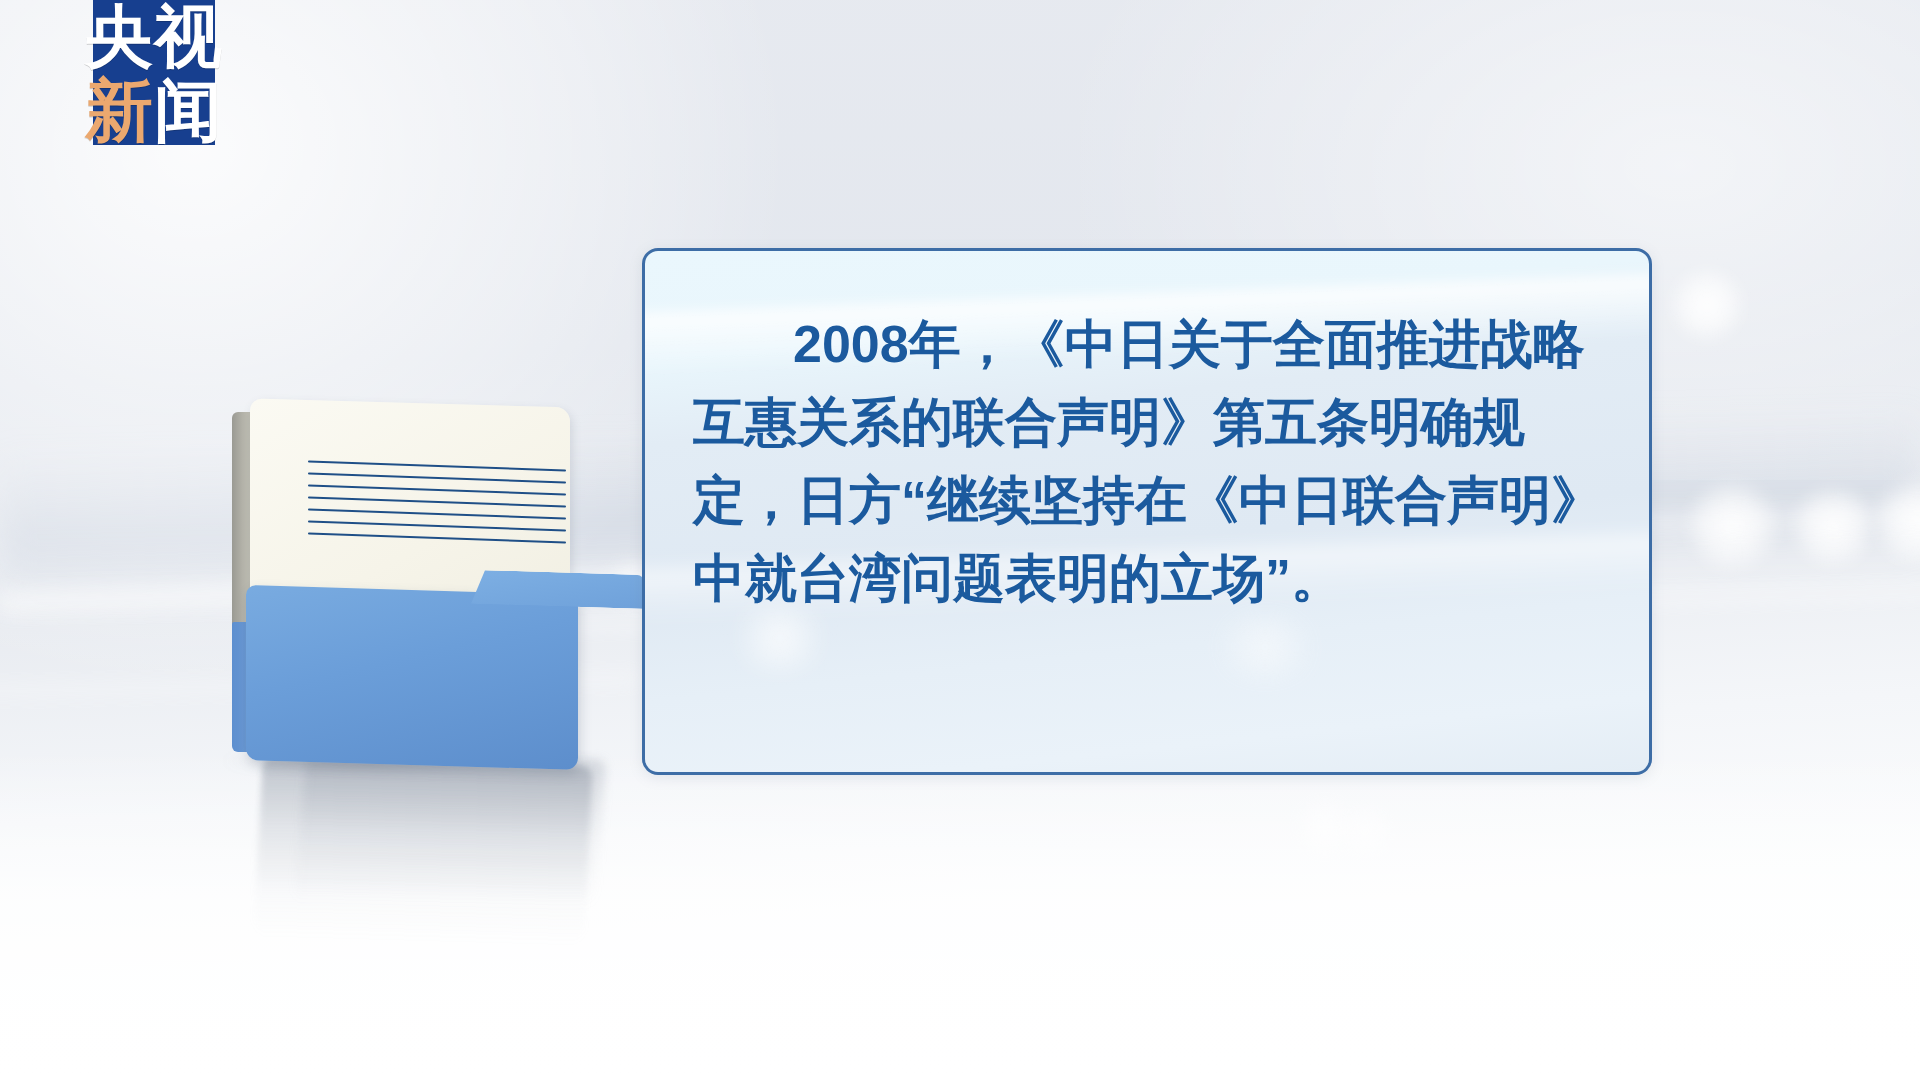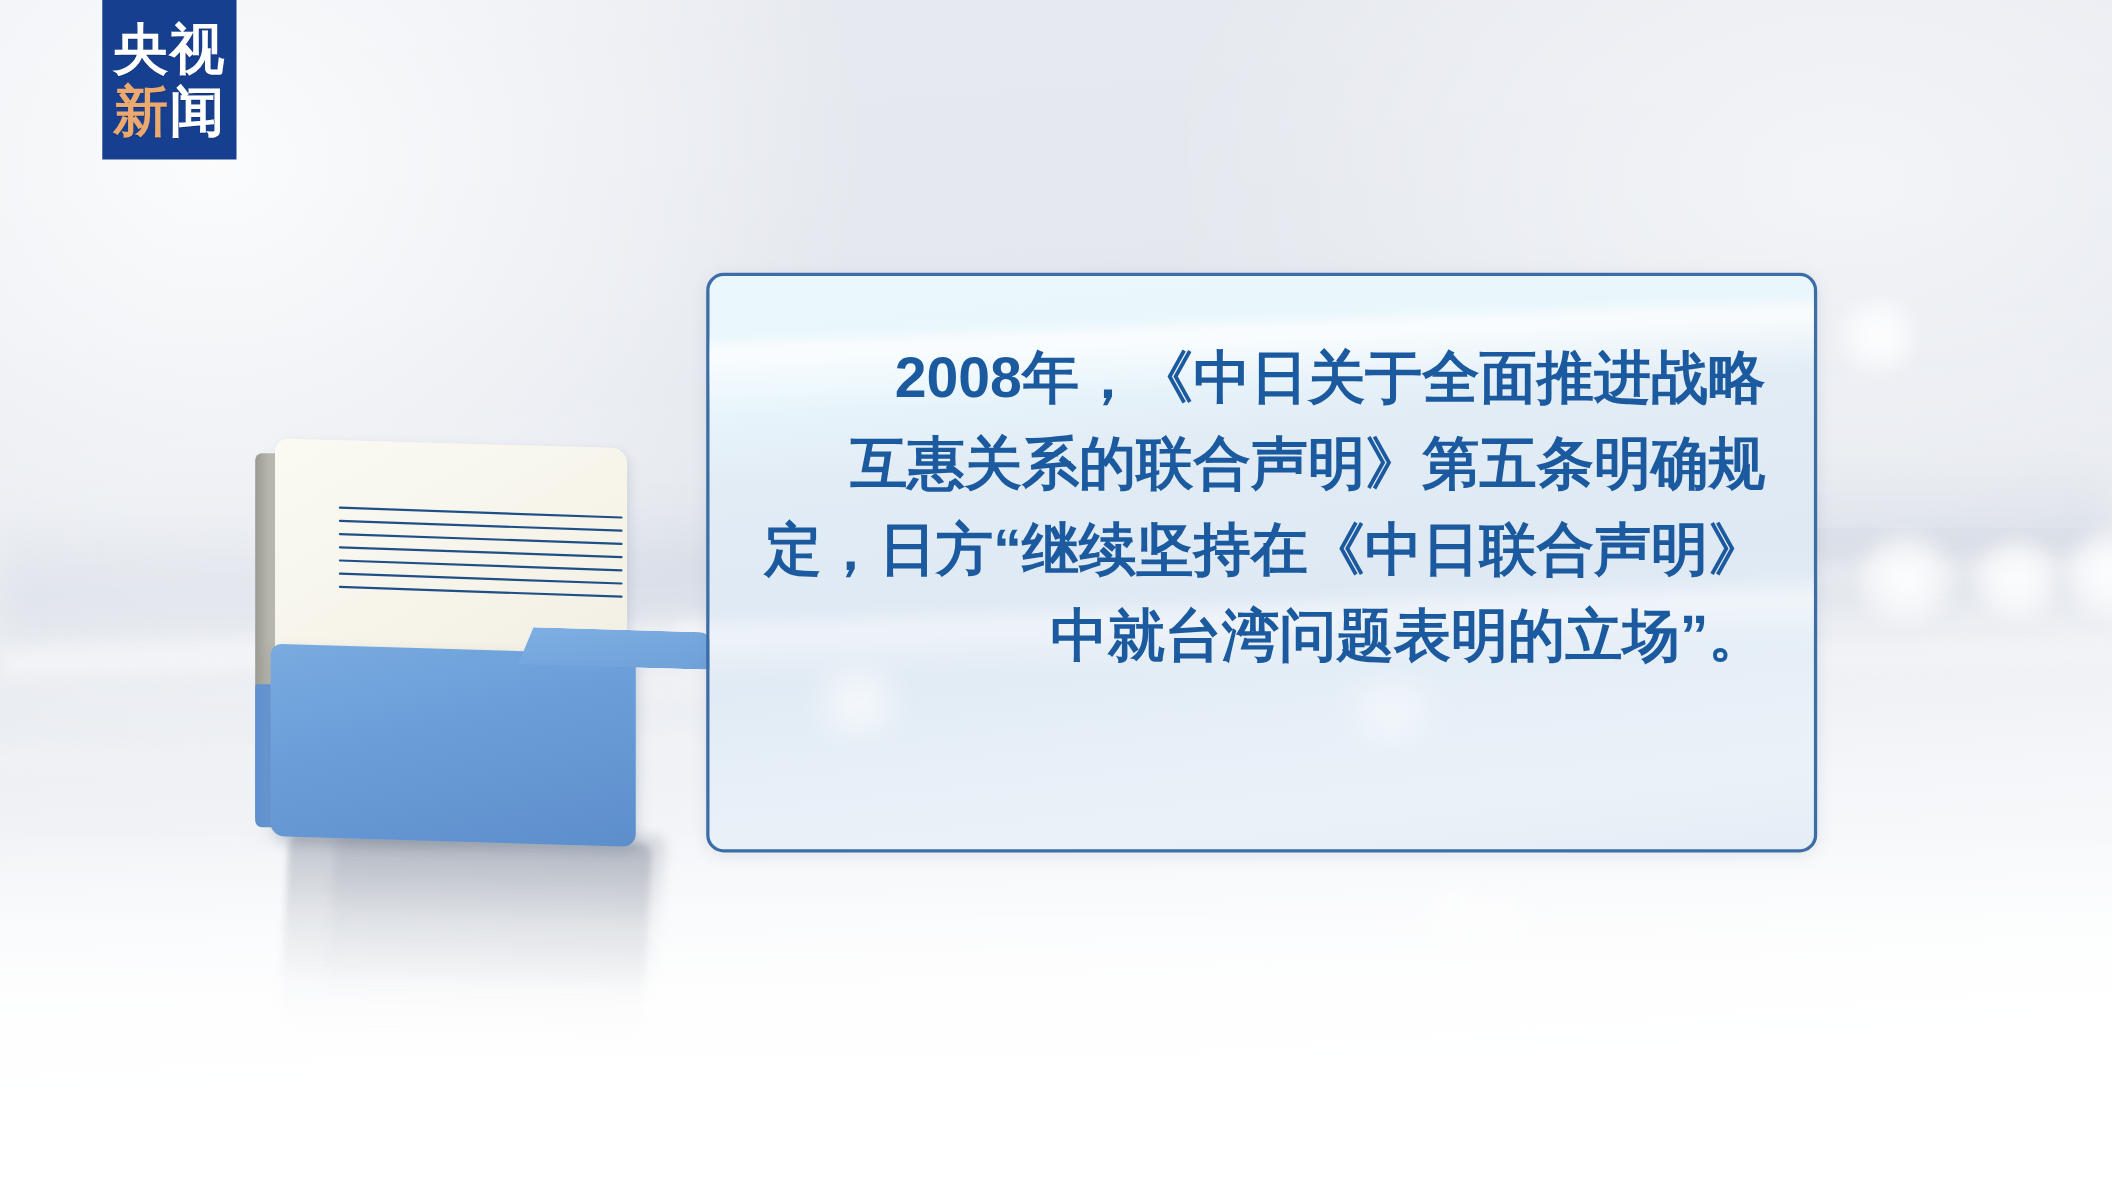--- a/index.html
+++ b/index.html
@@ -68,21 +68,21 @@
     background: #173f8f;
     display: flex; flex-direction: column;
     align-items: center; justify-content: center;
     padding-top: 4px;
     box-sizing: border-box;
   }
   .logo-row {
     font-weight: bold;
     line-height: 1.0;
     letter-spacing: 1px;
-    font-size: 50px;
+    font-size: 68px;
     white-space: nowrap;
     text-shadow: 0 1px 0 rgba(0,0,0,0.18);
   }
   .logo-row-1 { color: #ffffff; margin-bottom: 6px; }
   .logo-char-accent { color: #eba86f; }
   .logo-char-white { color: #ffffff; }
 
   
   #folder-wrap {
     position: absolute; left: 180px; top: 390px;
@@ -193,21 +193,21 @@
 
   #quote-text {
     position: absolute; left: 48px; top: 54px;
     width: 912px;
     color: #1b5a9e;
     font-size: 52px;
     font-weight: bold;
     line-height: 78px;
     letter-spacing: 0px;
     text-indent: 100px;
-    text-align: right;
+    text-align: left;
     white-space: pre-wrap;
     word-break: break-all;
   }
 </style>
 </head>
 <body>
 
 <div id="stage">
 
   <div class="bg-base"></div>

